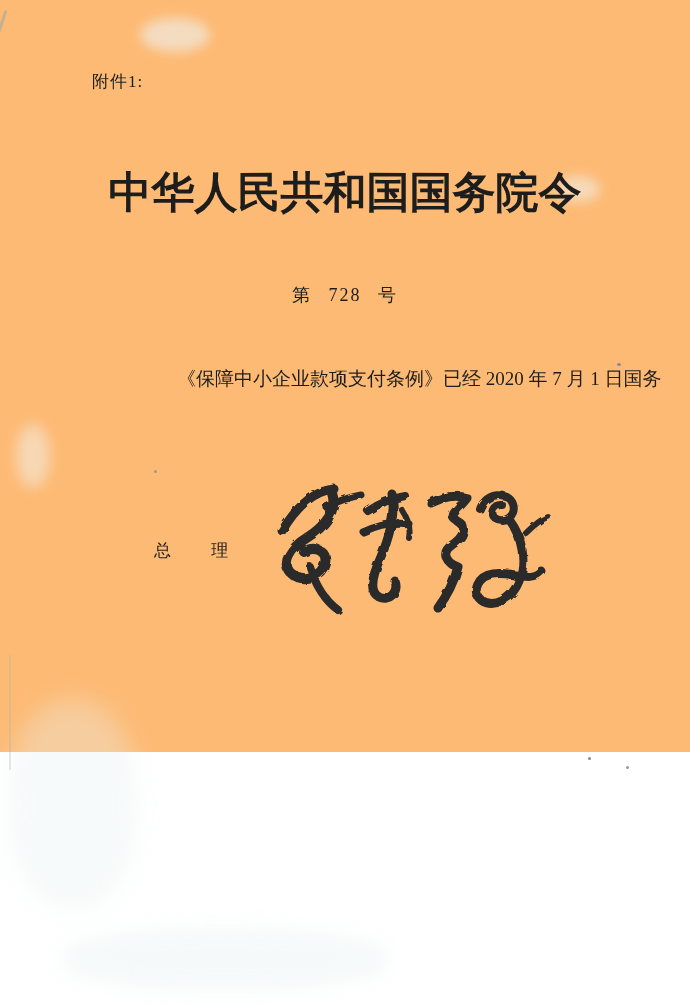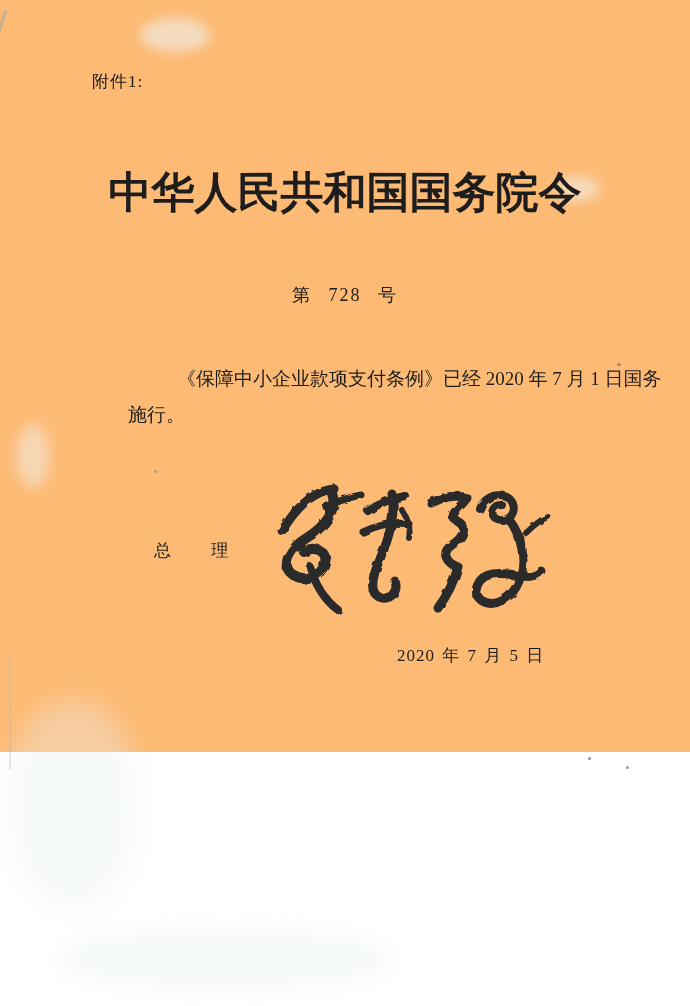--- a/index.html
+++ b/index.html
@@ -78,21 +78,20 @@
   <div class="artifact a-dot4"></div>
 
   <div class="attachment">附件1:</div>
 
   <div class="title">中华人民共和国国务院令</div>
 
   <div class="decree-no">第 728 号</div>
 
   <div class="body-par">
     <div class="body-line first">《保障中小企业款项支付条例》已经 2020 年 7 月 1 日国务</div>
-    <div class="body-line">施行。</div>
   </div>
 
   <div class="premier">总 理</div>
 
   <svg class="signature" role="img" width="292" height="154" viewBox="0 0 292 154" aria-label="李克强">
     <defs>
       <filter id="rough" x="-10%" y="-10%" width="120%" height="120%">
         <feTurbulence type="fractalNoise" baseFrequency="0.09" numOctaves="2" result="n"></feTurbulence>
         <feDisplacementMap in="SourceGraphic" in2="n" scale="4"></feDisplacementMap>
       </filter>
@@ -109,15 +108,14 @@
       <path class="sig-stroke" stroke-width="7" d="M95 55 C110 48 127 45 141 47"></path>
       <path class="sig-stroke" stroke-width="6" d="M134 33 C140 42 143 51 141 61"></path>
 
       <path class="sig-stroke" stroke-width="9" d="M163 26 C174 20 188 17 199 21 C191 32 179 38 189 44 C200 50 196 60 184 68 C172 76 179 86 190 90 C186 105 178 120 170 131"></path>
       <path class="sig-stroke" stroke-width="8" d="M212 32 C218 15 240 14 245 27 C249 39 236 47 227 41 C221 36 226 27 234 28"></path>
       <path class="sig-stroke" stroke-width="9" d="M242 44 C254 60 259 84 251 104 C244 122 226 132 213 123 C203 115 210 99 225 97 C246 94 262 106 273 94"></path>
       <path class="sig-stroke" stroke-width="6" d="M258 56 C266 48 274 42 280 40"></path>
     </g>
   </svg>
 
-  <div class="date">2020 年 7 月 5 日</div>
 
 </div>
 
 </body></html>

